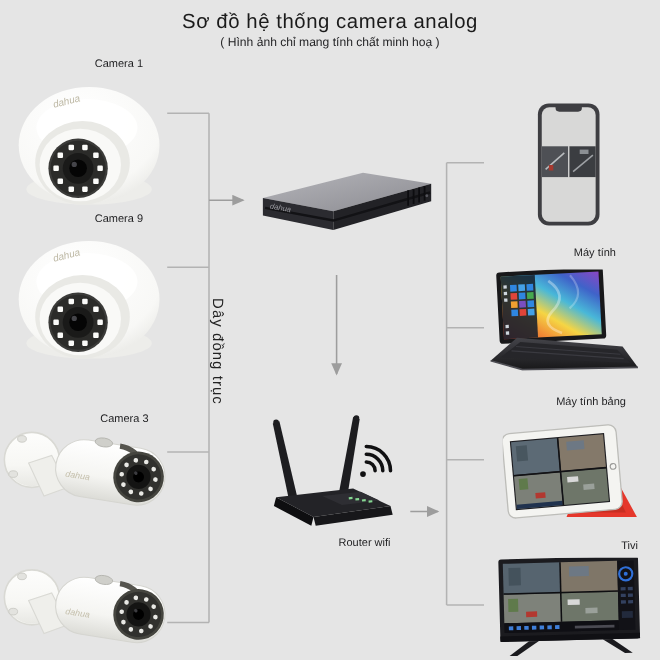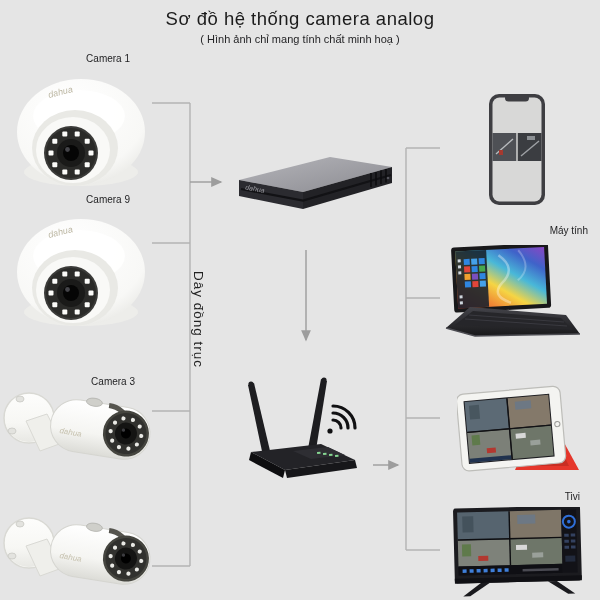--- a/index.html
+++ b/index.html
@@ -215,37 +215,38 @@
     <polygon points="18,96 52,114 50,122 16,104" fill="#0e0e10"></polygon>
     <polygon points="52,114 122,104 124,112 54,122" fill="#17171a"></polygon>
     <polygon points="60,95 95,91 112,99 78,103" fill="#2e2e33"></polygon>
     <g fill="#86d792">
       <rect x="84" y="96" width="3.4" height="2" transform="rotate(-5 84 96)"></rect>
       <rect x="90" y="97" width="3.4" height="2" transform="rotate(-5 90 97)"></rect>
       <rect x="96" y="98" width="3.4" height="2" transform="rotate(-5 96 98)"></rect>
       <rect x="102" y="99" width="3.4" height="2" transform="rotate(-5 102 99)"></rect>
     </g>
   </svg>
+  <div class="abs devlabel" style="left:245px;top:488px;width:110px;">Router wifi</div>
 
   <svg class="abs" style="left:487px;top:92px;" width="60" height="116" viewBox="0 0 60 116">
     <rect x="2" y="2" width="56" height="111" rx="10" fill="#3e3e42"></rect>
     <rect x="5.5" y="5.5" width="49" height="104" rx="7" fill="#d8d8d7"></rect>
     <rect x="18" y="2.5" width="24" height="7" rx="3.5" fill="#3e3e42"></rect>
     <g>
       <rect x="5.5" y="41" width="24" height="28" fill="#4e5055"></rect>
       <rect x="30.5" y="41" width="24" height="28" fill="#3b3d41"></rect>
       <line x1="30" y1="41" x2="30" y2="69" stroke="#cfcfcf" stroke-width="1"></line>
       <line x1="9" y1="62" x2="26" y2="47" stroke="#b9bcbf" stroke-width="1.4"></line>
       <line x1="34" y1="64" x2="52" y2="49" stroke="#9ea1a5" stroke-width="1.4"></line>
       <rect x="12" y="58" width="4" height="5" fill="#a6392f"></rect>
       <rect x="40" y="44" width="8" height="4" fill="#8c9094"></rect>
     </g>
   </svg>
 
-  <div class="abs devlabel" style="left:488px;top:225px;width:100px;">Máy tính</div>
+  <div class="abs devlabel" style="left:460px;top:225px;width:100px;">Máy tính</div>
   <svg class="abs" style="left:445px;top:245px;" width="136" height="92" viewBox="0 0 136 92">
     <defs>
       <linearGradient id="wall" x1="0" y1="1" x2="1" y2="0">
         <stop offset="0%" stop-color="#d8402f"></stop>
           <stop offset="22%" stop-color="#f08a35"></stop>
           <stop offset="40%" stop-color="#f5d544"></stop>
         <stop offset="60%" stop-color="#49b8d8"></stop>
           <stop offset="80%" stop-color="#3f63c9"></stop>
           <stop offset="100%" stop-color="#8a46c4"></stop>
       </linearGradient>
@@ -284,20 +285,21 @@
     </g>
     <polygon points="1,83 25,62 121,70 135,89 30,91" fill="url(#lapbase)"></polygon>
     <polygon points="10,80 28,66 116,73 128,85" fill="#26262a"></polygon>
     <g stroke="#3a3a40" stroke-width="1">
       <line x1="24" y1="70" x2="119" y2="77"></line>
         <line x1="20" y1="74" x2="122" y2="81"></line>
     </g>
     <path d="M1,83 L30,91 L135,89" stroke="#4c4c52" stroke-width="1.5" fill="none"></path>
   </svg>
 
+  <div class="abs devlabel" style="left:454px;top:360px;width:115px;">Máy tính bảng</div>
   <svg class="abs" style="left:457px;top:380px;" width="125" height="94" viewBox="0 0 125 94">
     <polygon points="86,24 122,90 58,90" fill="#e5372b"></polygon>
     <polygon points="86,32 112,86 72,86" fill="#c82e22"></polygon>
     <g transform="rotate(-5 55 48)">
       <rect x="2" y="10" width="104" height="77" rx="7" fill="#f4f4f1" stroke="#bdbdb9" stroke-width="1.2"></rect>
       <g>
         <rect x="9" y="17" width="86" height="63" fill="#1d1d21"></rect>
         <rect x="10" y="18" width="42" height="30" fill="#5c6a75"></rect>
         <rect x="53" y="18" width="41" height="30" fill="#84796a"></rect>
         <rect x="10" y="49" width="42" height="30" fill="#7c8078"></rect>

